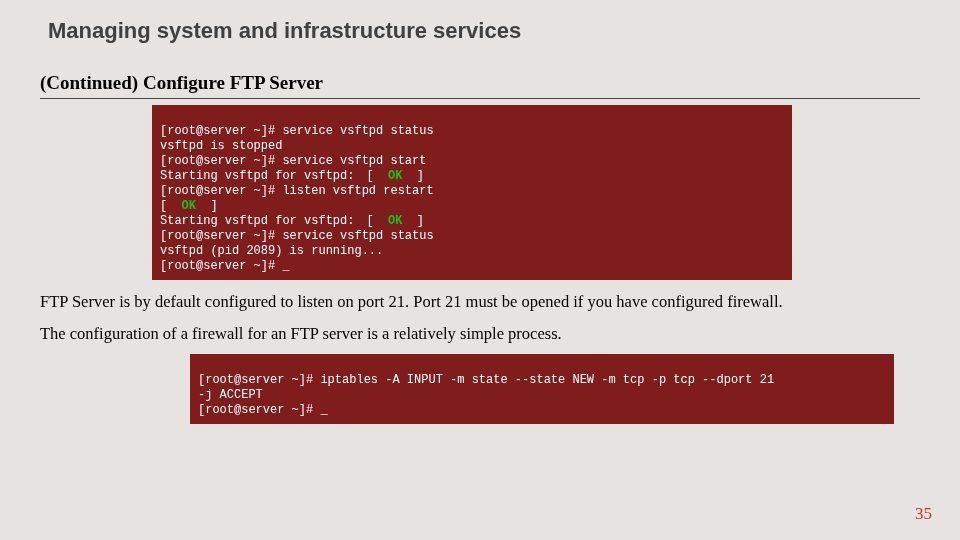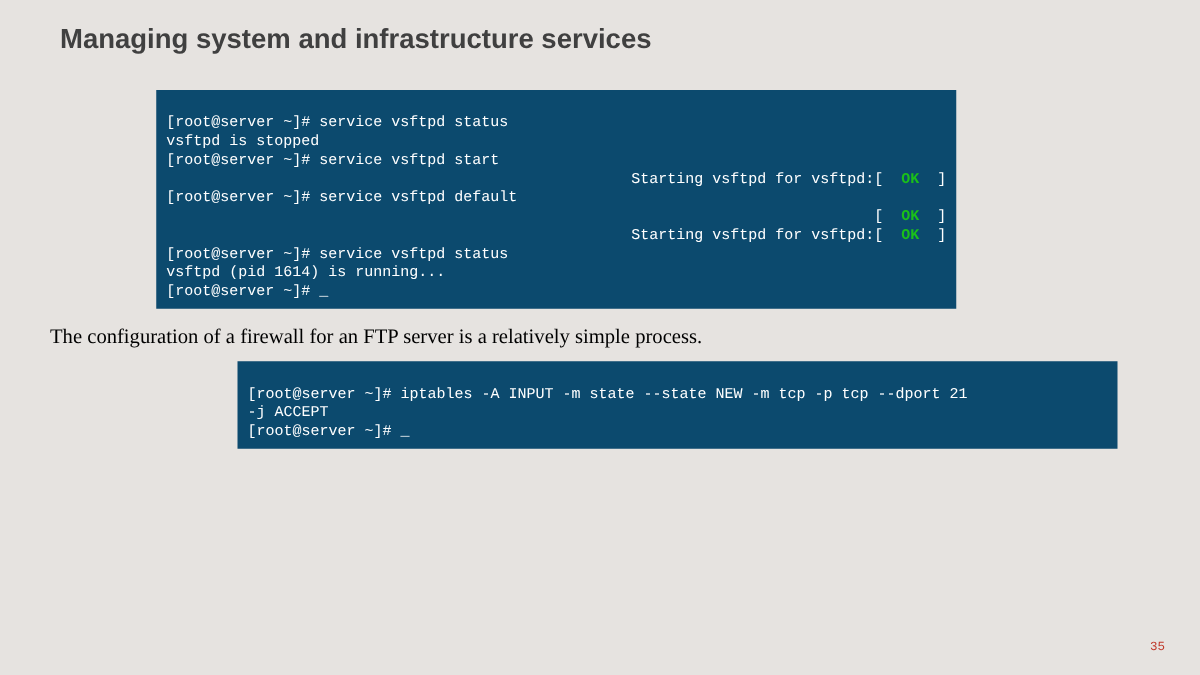--- a/index.html
+++ b/index.html
@@ -27,35 +27,36 @@
     margin: 0 0 28px 8px;
   }
   .subtitle {
     font-size: 19px;
     font-weight: 700;
     margin: 0 0 6px 0;
     padding-bottom: 4px;
     border-bottom: 1px solid #4a4a4a;
   }
   .terminal {
-    background: #0c4a6e;
+    background: #7f1d1d;
     color: #fff;
     font-family: "Courier New", Courier, monospace;
     font-size: 12px;
     line-height: 15px;
     padding: 4px 8px 6px 8px;
     white-space: pre;
-    margin: 6px 0 10px 85px;
+    margin: 6px 0 10px 112px;
     width: 640px;
     position: relative;
     box-sizing: border-box;
   }
   .term-row {
     display: flex;
-    justify-content: flex-end;
+    justify-content: flex-start;
+    gap: 12px;
   }
   .term-left {
     white-space: pre;
   }
   .term-right {
     white-space: pre;
     color: #fff;
   }
   .ok {
     color: #1abf1a;
@@ -73,43 +74,45 @@
   .terminal2 {
     width: 704px;
     margin-left: 150px;
     font-size: 12px;
     line-height: 15px;
   }
   .pagenum {
     position: absolute;
     right: 28px;
     bottom: 16px;
-    font-family: Liberation Mono, monospace;
-    font-size: 10px;
+    font-family: Liberation Serif, serif;
+    font-size: 17px;
     color: #c0392b;
   }
 </style>
 </head>
 <body>
 
 <div class="slide">
 
   <h1 class="title">Managing system and infrastructure services</h1>
 
+  <h2 class="subtitle">(Continued) Configure FTP Server</h2>
 
   <div class="terminal">
 <span>[root@server ~]# service vsftpd status</span>
 <span>vsftpd is stopped</span>
 <span>[root@server ~]# service vsftpd start</span>
-<div class="term-row"><span class="term-left">Starting vsftpd for vsftpd:</span><span class="term-right"><span>[  </span><span class="ok">OK</span><span>  ]</span></span></div><span>[root@server ~]# service vsftpd default</span>
+<div class="term-row"><span class="term-left">Starting vsftpd for vsftpd:</span><span class="term-right"><span>[  </span><span class="ok">OK</span><span>  ]</span></span></div><span>[root@server ~]# listen vsftpd restart</span>
 <div class="term-row"><span class="term-right"><span>[  </span><span class="ok">OK</span><span>  ]</span></span></div><div class="term-row"><span class="term-left">Starting vsftpd for vsftpd:</span><span class="term-right"><span>[  </span><span class="ok">OK</span><span>  ]</span></span></div><span>[root@server ~]# service vsftpd status</span>
-<span>vsftpd (pid 1614) is running...</span>
+<span>vsftpd (pid 2089) is running...</span>
 <span>[root@server ~]# _</span>
 </div>
 
+  <p class="para">FTP Server is by default configured to listen on port 21. Port 21 must be opened if you have configured firewall.</p>
   <p class="para">The configuration of a firewall for an FTP server is a relatively simple process.</p>
 
 
   <div class="terminal terminal2">
 <span>[root@server ~]# iptables -A INPUT -m state --state NEW -m tcp -p tcp --dport 21</span>
 <span>-j ACCEPT</span>
 <span>[root@server ~]# _</span>
 </div>
 
   <div class="pagenum">35</div>

